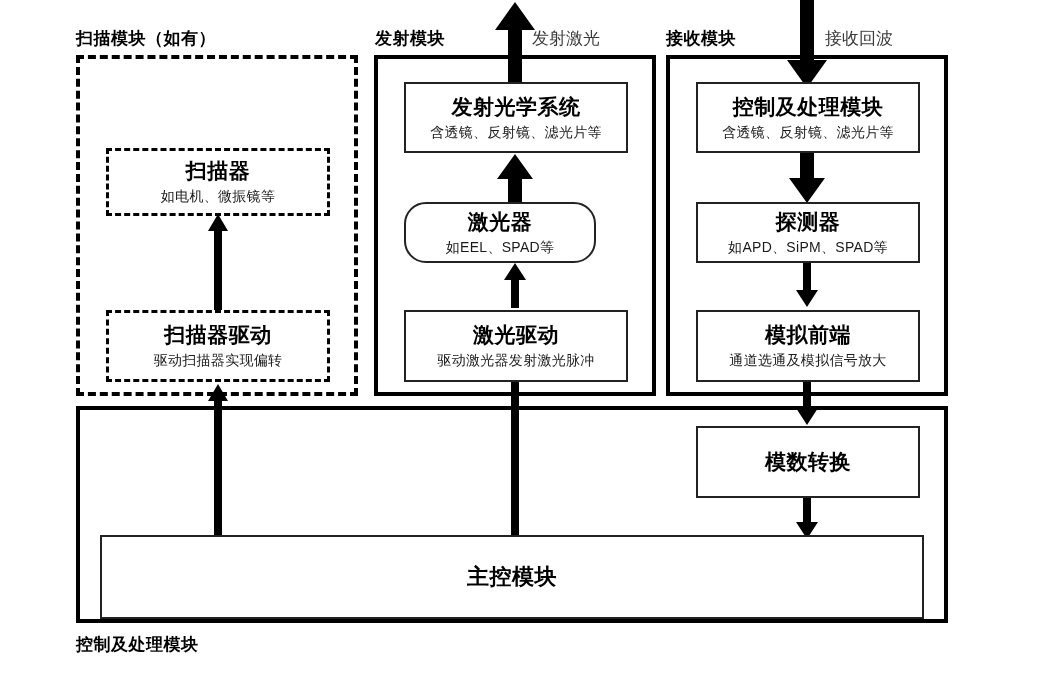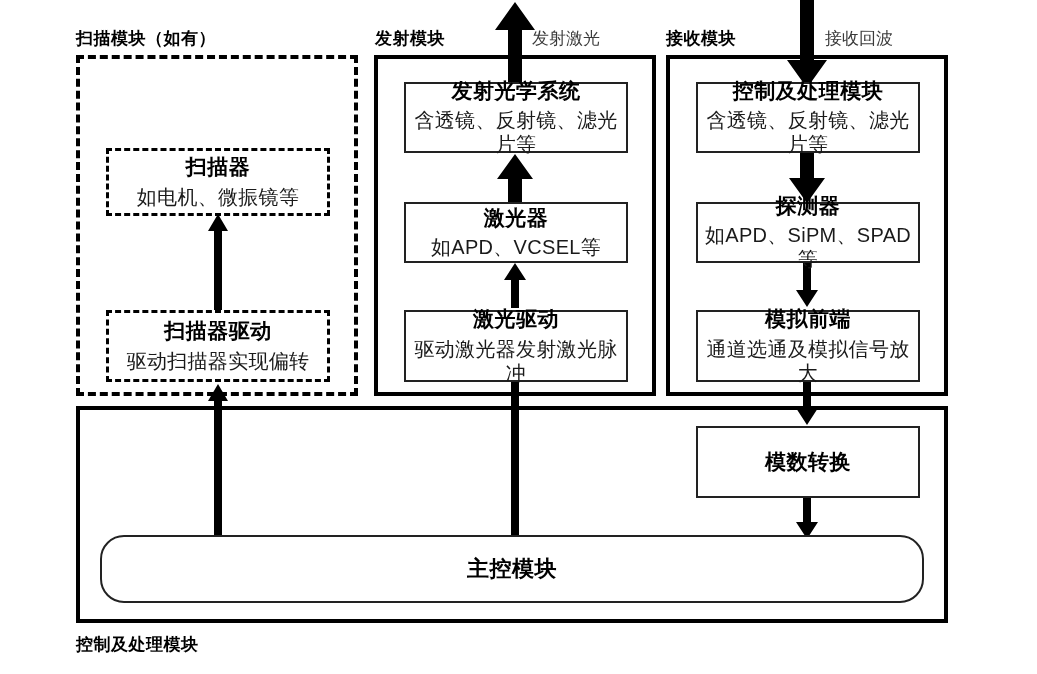--- a/index.html
+++ b/index.html
@@ -68,21 +68,21 @@
     border: 3px dashed #000000;
   }
   .node .title {
     font-weight: bold;
     font-size: 21px;
     color: #000000;
     line-height: 1.15;
     letter-spacing: 0.5px;
   }
   .node .sub {
-    font-size: 20px;
+    font-size: 14px;
     color: #1a1a1a;
     line-height: 1.2;
     margin-top: 5px;
     letter-spacing: 0.3px;
   }
   .node.big .title { font-size: 22px; }
   .node.big .sub { font-size: 15px; }
 
   
   .arrow {
@@ -192,23 +192,23 @@
   <div class="node dashed" style="left:106px; top:310px; width:224px; height:72px;">
     <div class="title">扫描器驱动</div>
     <div class="sub">驱动扫描器实现偏转</div>
   </div>
 
   <div class="node solid" style="left:404px; top:82px; width:224px; height:71px;">
     <div class="title">发射光学系统</div>
     <div class="sub">含透镜、反射镜、滤光片等</div>
   </div>
 
-  <div class="node solid" style="left:404px; top:202px; width:224px; height:61px;">
+  <div class="node solid" style="left:404px; top:202px; width:192px; height:61px;border-radius:22px;">
     <div class="title">激光器</div>
-    <div class="sub">如APD、VCSEL等</div>
+    <div class="sub">如EEL、SPAD等</div>
   </div>
 
   <div class="node solid" style="left:404px; top:310px; width:224px; height:72px;">
     <div class="title">激光驱动</div>
     <div class="sub">驱动激光器发射激光脉冲</div>
   </div>
 
   <div class="node solid" style="left:696px; top:82px; width:224px; height:71px;">
     <div class="title">控制及处理模块</div>
     <div class="sub">含透镜、反射镜、滤光片等</div>
@@ -221,17 +221,17 @@
 
   <div class="node solid" style="left:696px; top:202px; width:224px; height:61px;">
     <div class="title">探测器</div>
     <div class="sub">如APD、SiPM、SPAD等</div>
   </div>
 
   <div class="node solid" style="left:696px; top:426px; width:224px; height:72px;">
     <div class="title">模数转换</div>
   </div>
 
-  <div class="node solid big" style="left:100px; top:535px; width:824px; height:68px;border-radius:24px;">
+  <div class="node solid big" style="left:100px; top:535px; width:824px; height:84px;">
     <div class="title">主控模块</div>
   </div>
 
 </div>
 
 </body></html>

